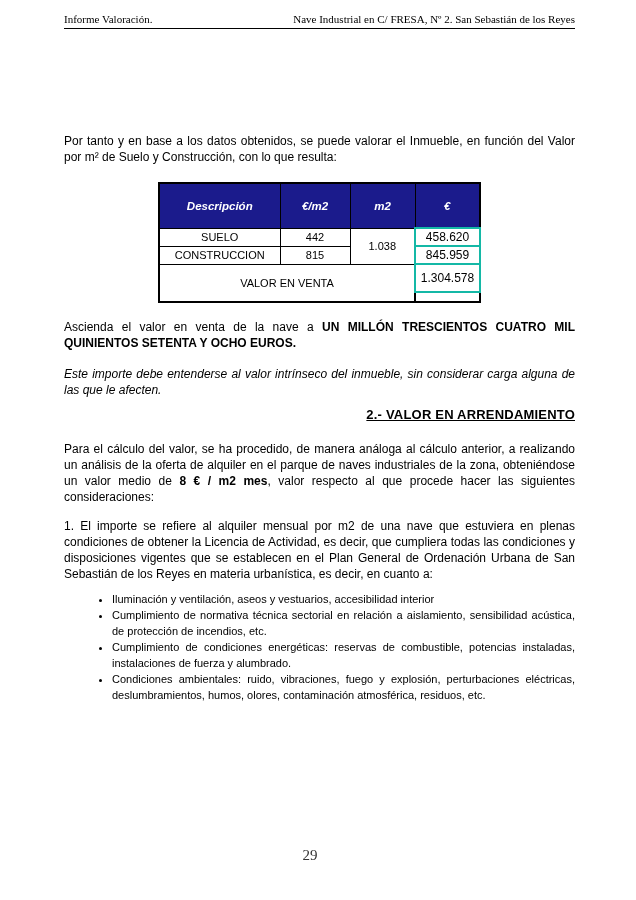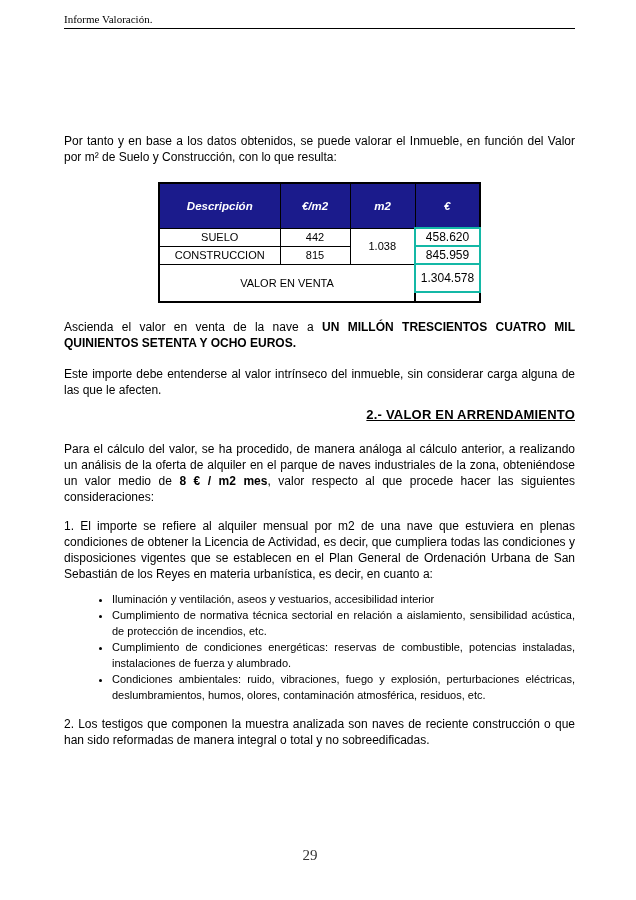--- a/index.html
+++ b/index.html
@@ -69,21 +69,21 @@
     border: 2px solid #14b8a6;
   }
   .val-table td.venta { font-size: 11px; border-radius: 7px; }
   .val-table td.bigval { height: 26px; }
   .val-table tr.spacer td {
     height: 8px;
     border-left: 2px solid #000;
     border-bottom: none;
   }
   .p-sale    { margin-top: 16px !important; }
-  .p-intr    { margin-top: 15px !important; }
+  .p-intr    { margin-top: 15px !important; font-style: italic; }
   .sec-head {
     margin: 7px 0 0 0;
     font-size: 13px;
     font-weight: bold;
     text-decoration: underline;
     line-height: 20px;
     letter-spacing: 0.2px;
     text-align: right;
   }
   .p-calc    { margin-top: 16px !important; }
@@ -112,20 +112,21 @@
     color: #333;
   }
 </style>
 </head>
 <body>
 
 <div class="page">
 
   <div class="header">
     <span>Informe Valoración.</span>
+    <span>Nave Industrial en C/ FRESA, Nº 2. San Sebastián de los Reyes</span>
   </div>
 
   <div class="content">
 
     <p>Por tanto y en base a los datos obtenidos, se puede valorar el Inmueble, en función del Valor por m² de Suelo y Construcción, con lo que resulta:</p>
 
     <table class="val-table">
       <colgroup>
         <col style="width:121px">
           <col style="width:70px">
@@ -170,21 +171,20 @@
 
     <p class="p-cons1">1. El importe se refiere al alquiler mensual por m2 de una nave que estuviera en plenas condiciones de obtener la Licencia de Actividad, es decir, que cumpliera todas las condiciones y disposiciones vigentes que se establecen en el Plan General de Ordenación Urbana de San Sebastián de los Reyes en materia urbanística, es decir, en cuanto a:</p>
 
     <ul class="bullet-list">
       <li>Iluminación y ventilación, aseos y vestuarios, accesibilidad interior</li>
       <li>Cumplimiento de normativa técnica sectorial en relación a aislamiento, sensibilidad acústica, de protección de incendios, etc.</li>
       <li>Cumplimiento de condiciones energéticas: reservas de combustible, potencias instaladas, instalaciones de fuerza y alumbrado.</li>
       <li>Condiciones ambientales: ruido, vibraciones, fuego y explosión, perturbaciones eléctricas, deslumbramientos, humos, olores, contaminación atmosférica, residuos, etc.</li>
     </ul>
 
-    <p class="p-cons2">2. Los testigos que componen la muestra analizada son naves de reciente construcción o que han sido reformadas de manera integral o total y no sobreedificadas.</p>
 
   </div>
 
   <div class="footer">
     <span>29</span>
   </div>
 
 </div>
 
 </body></html>

